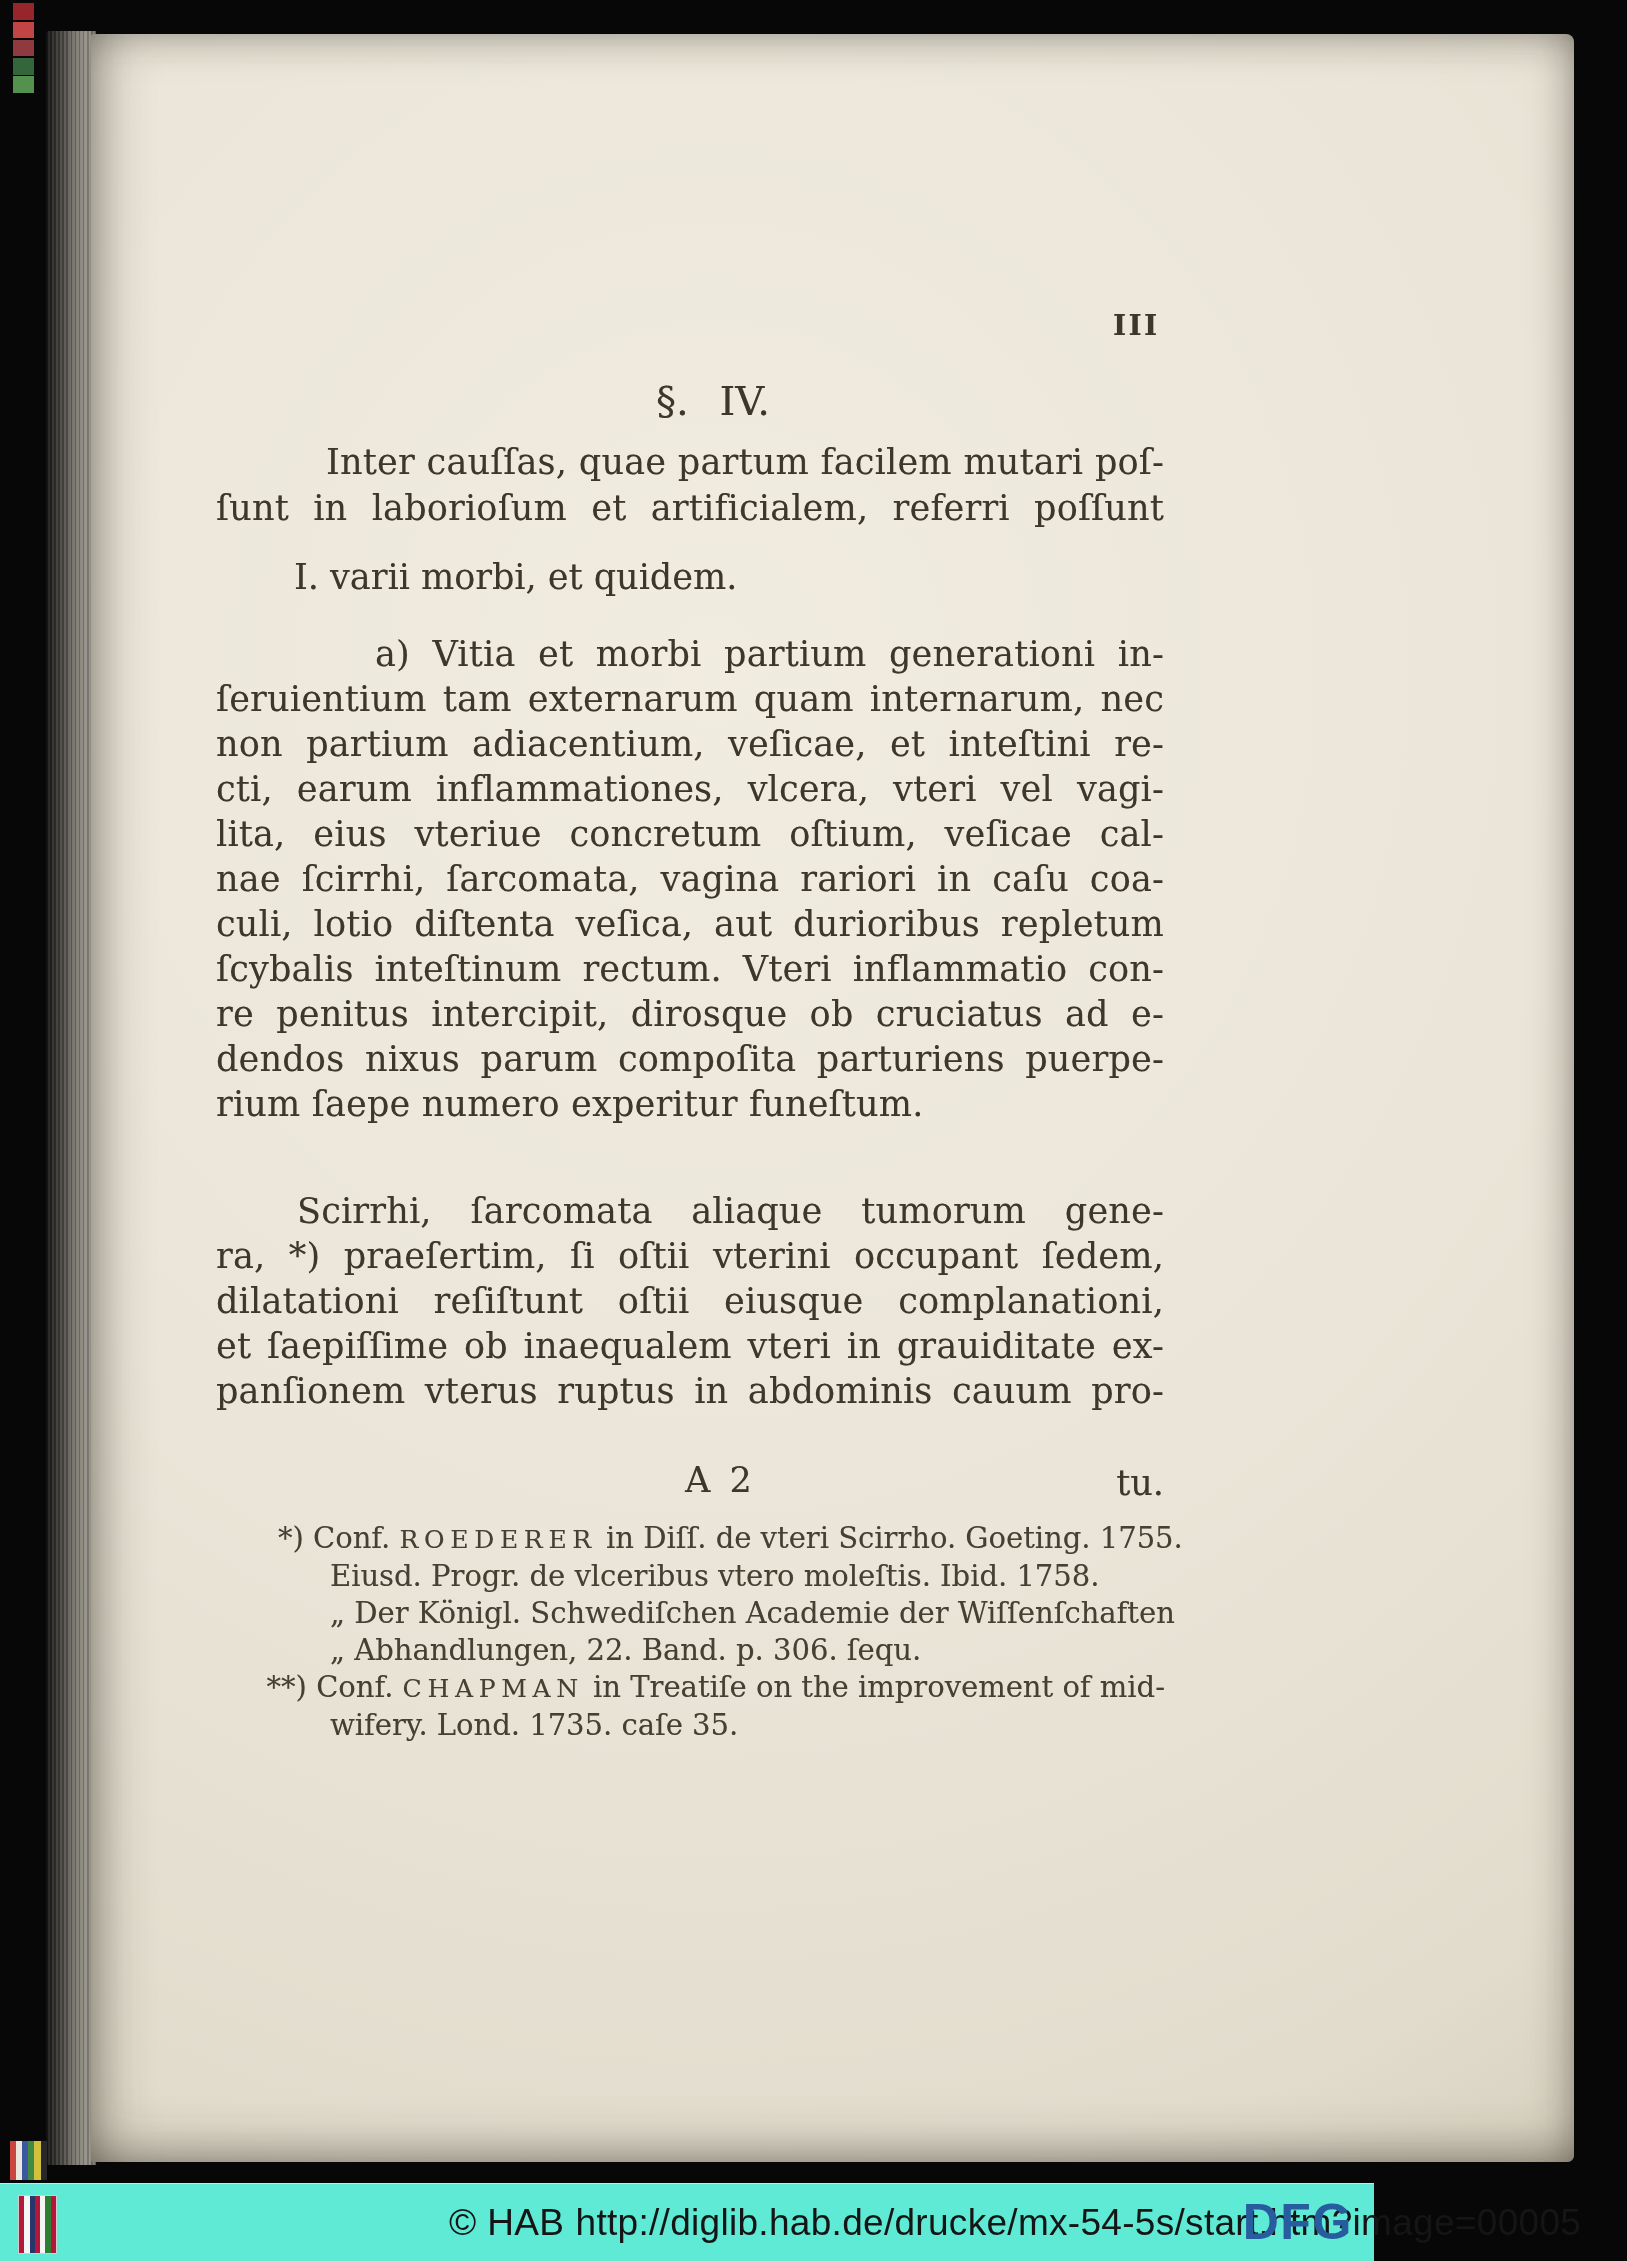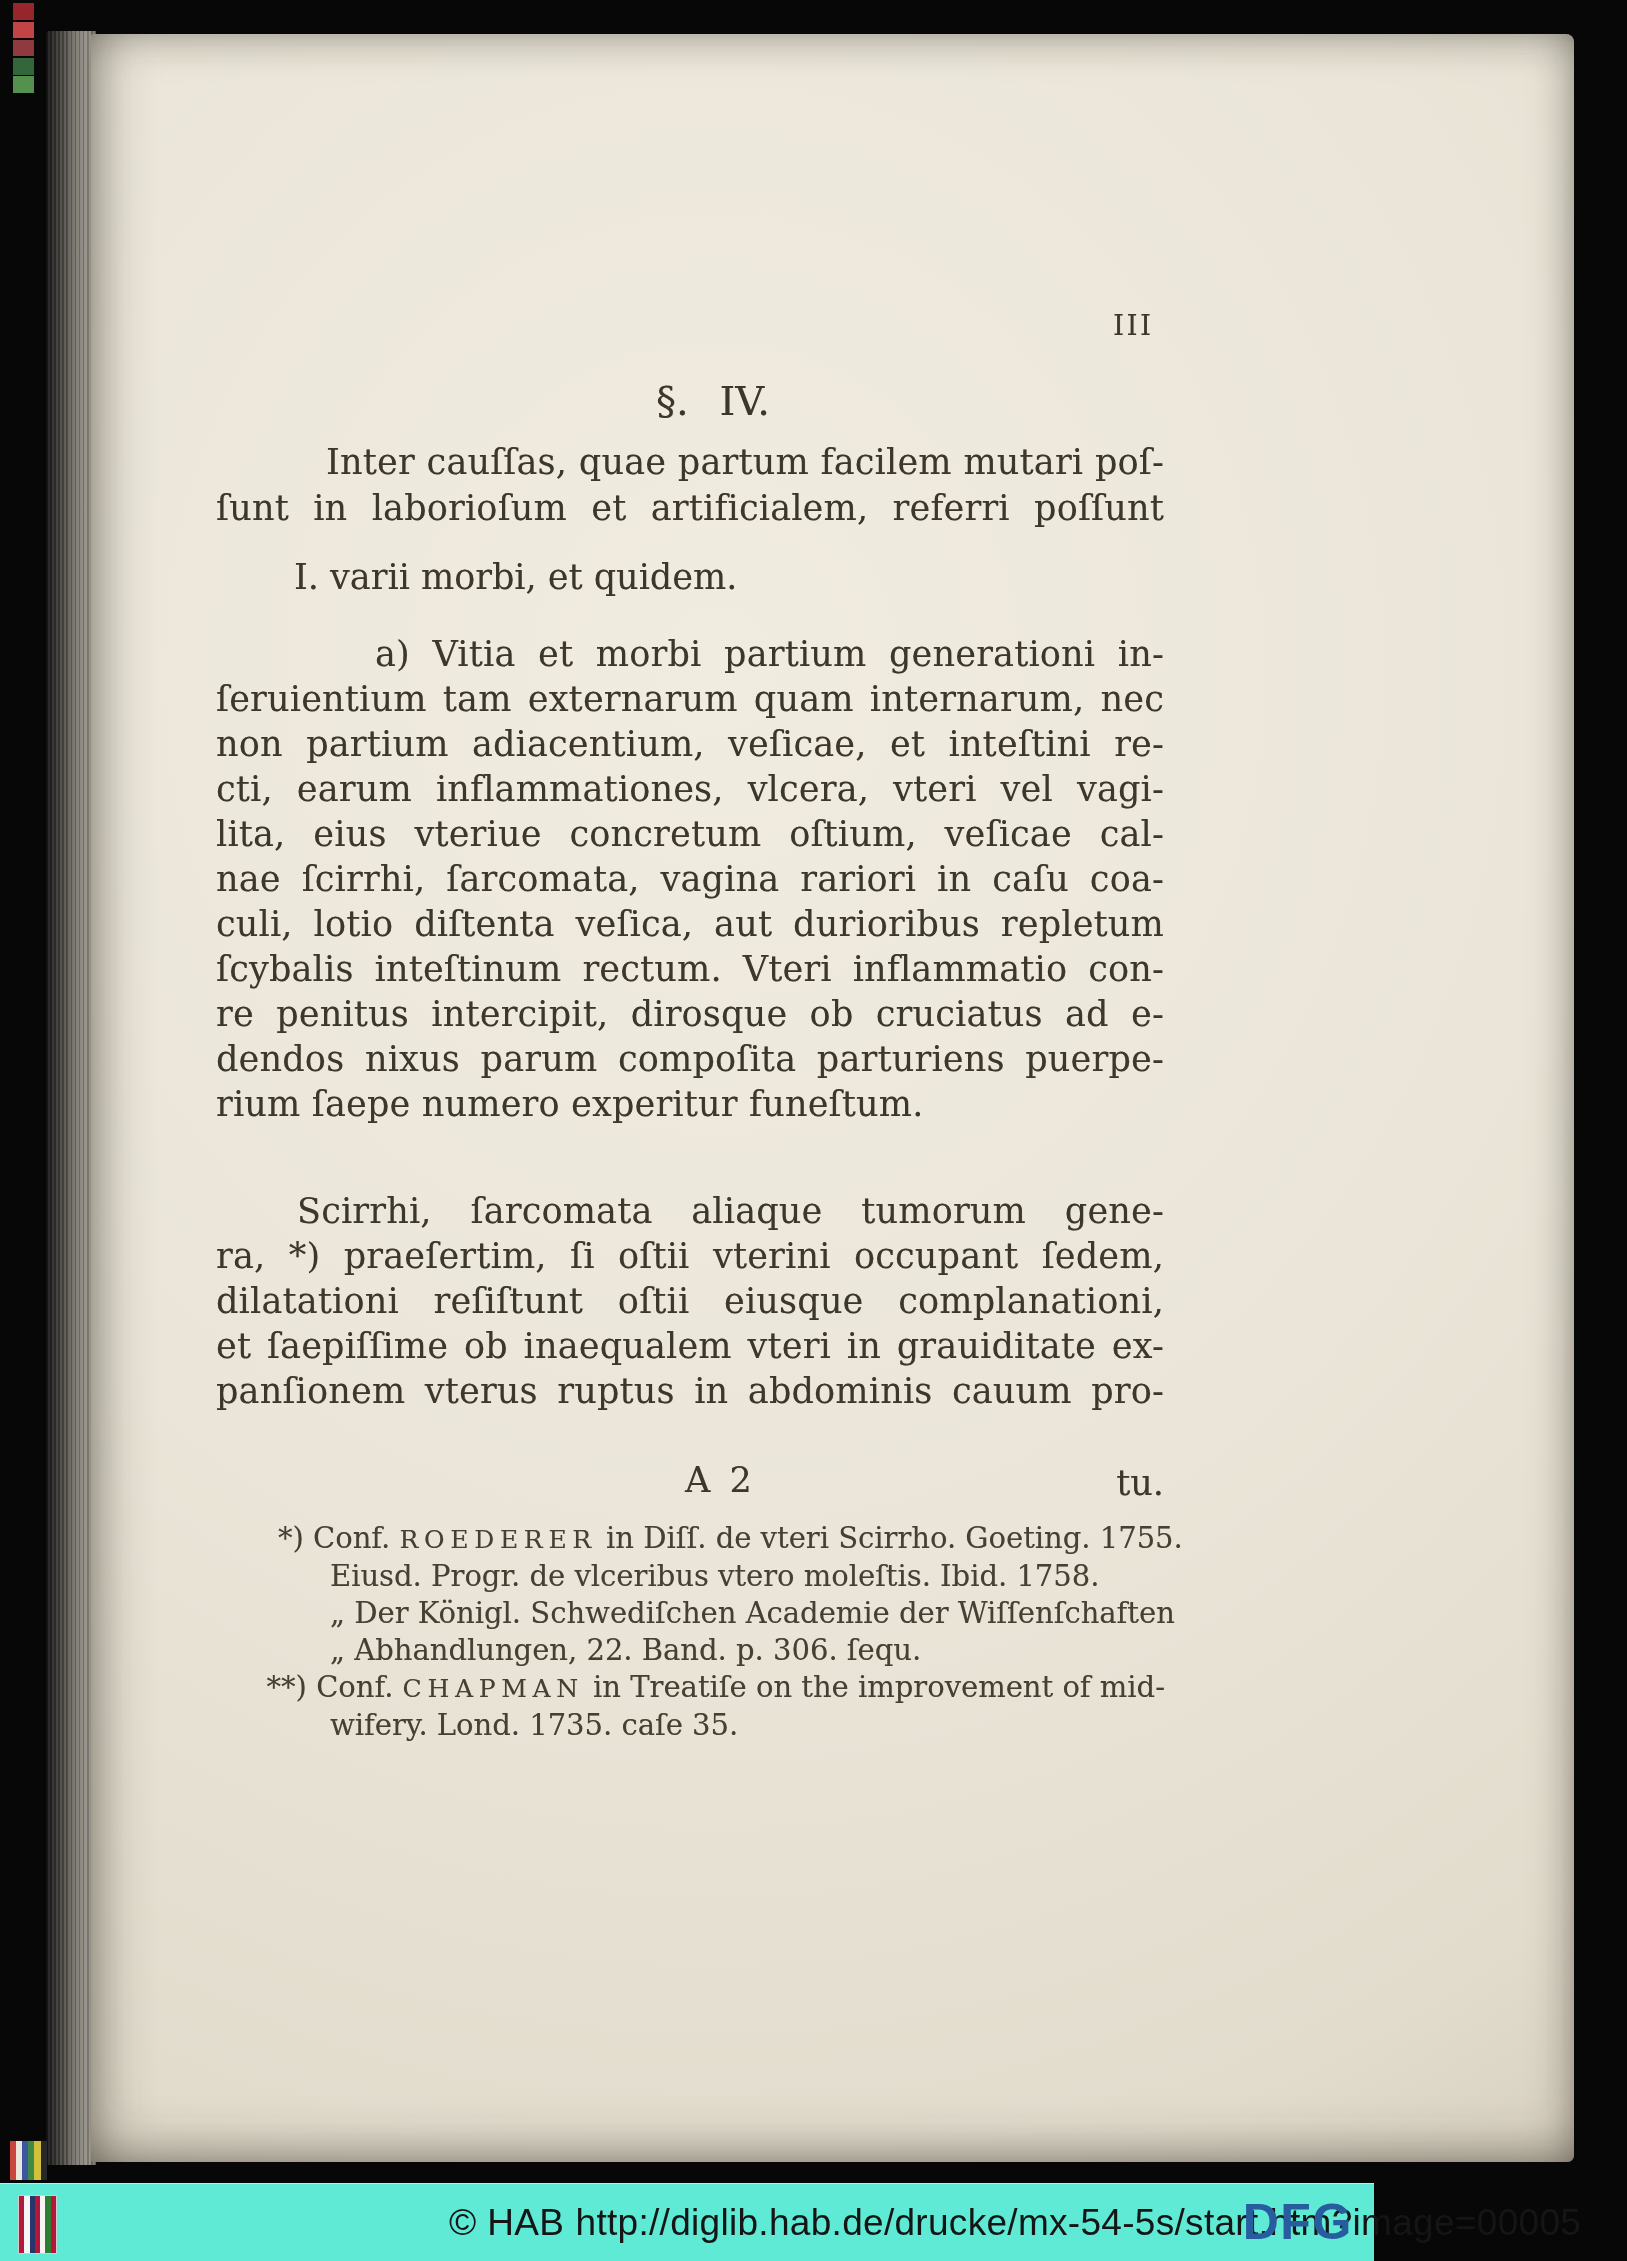--- a/index.html
+++ b/index.html
@@ -43,21 +43,21 @@
       inset 0 21px 49px -24.4px rgba(40,35,25,0.25);
     border-radius: 3.3px 8.1px 6.5px 3.3px;
     color: var(--ink, #3c362c);
   }
 
   
   .page * { text-shadow: 0.2px 0.3px 0.6px rgba(59,53,43,0.35); }
 
   .pagenum {
     position: absolute; left: 1022px; top: 275px;
-    font-size: 28px; letter-spacing: 2.4px;
+    font-size: 28px; letter-spacing: 2.4px; font-weight: bold;
   }
   .heading {
     position: absolute; left: 565px; top: 344px;
     font-size: 40px; word-spacing: 18px;
   }
   .para {
     position: absolute; width: 948px; font-size: 35px;
   }
   .pline {
     white-space: nowrap;

